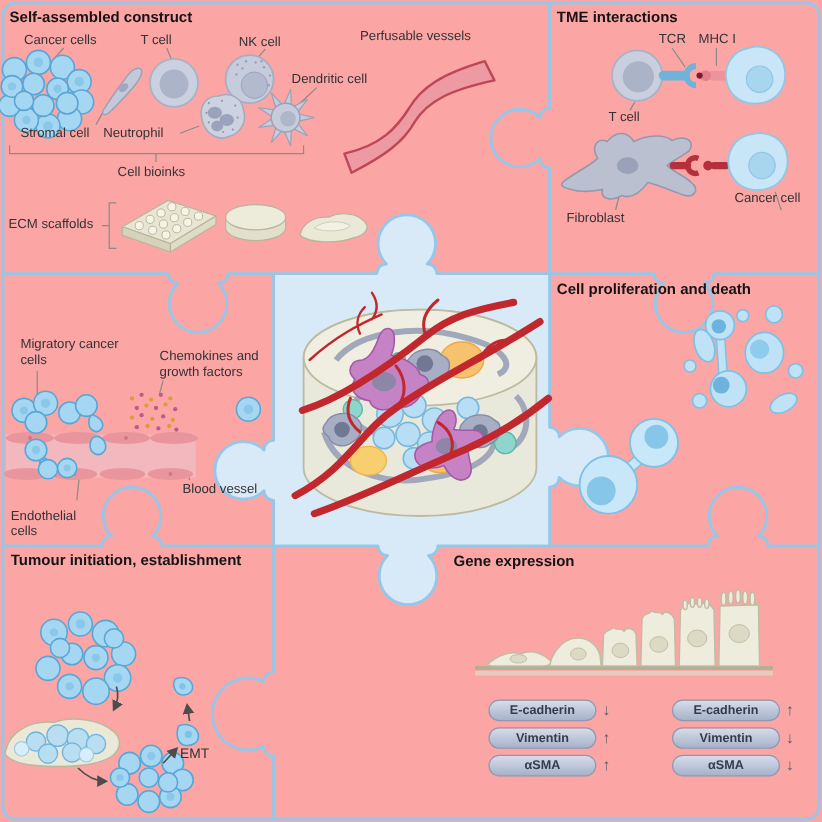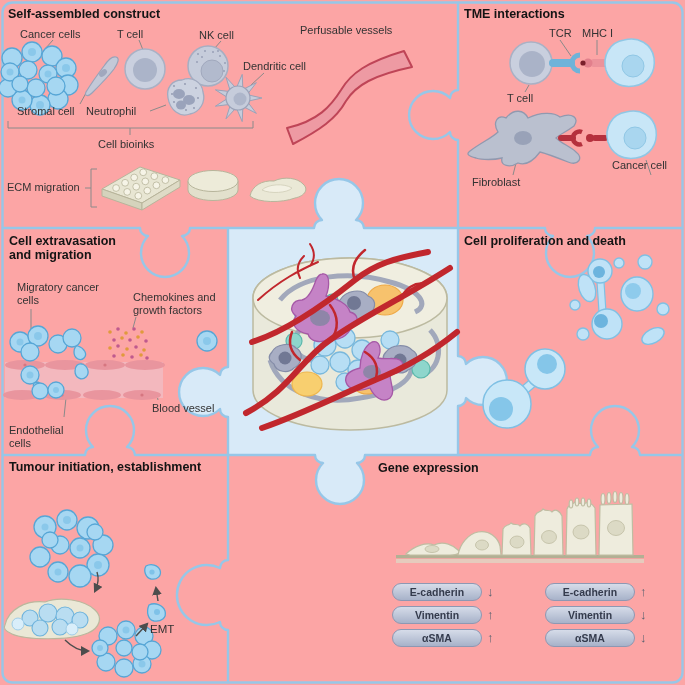--- a/index.html
+++ b/index.html
@@ -1,21 +1,21 @@
 <!DOCTYPE html>
 <html><head>
 <meta charset="utf-8">
 <style>
   html,body{margin:0;padding:0;background:#fff;}
   .stage{position:relative;width:685px;height:685px;background:#fca5a5;overflow:hidden;
          font-family:"Liberation Sans", sans-serif;}
   .stage svg{position:absolute;left:0;top:0;}
   .hdr{position:absolute;font-weight:bold;font-size:12.5px;color:#141414;line-height:14px;white-space:nowrap;}
   .lbl{position:absolute;font-size:11px;color:#333;line-height:13px;white-space:nowrap;}
-  .badge{position:absolute;display:flex;align-items:center;gap:5px;}
+  .badge{position:absolute;display:flex;align-items:center;gap:5px;margin-left:15px;}
   .pillbox{display:inline-block;width:88px;height:16px;border:1.5px solid #8d98b3;border-radius:10px;
            background:linear-gradient(#d6dce9,#a7b2c9);font-size:10.5px;font-weight:bold;color:#343b4d;
            text-align:center;line-height:16px;}
   .dir{font-size:13px;color:#59616f;line-height:16px;}
 </style>
 </head>
 <body>
 
 <div class="stage">
 
@@ -479,38 +479,34 @@
       <ellipse cx="517" cy="542" rx="7" ry="6"></ellipse>
       <ellipse cx="549" cy="537" rx="7.5" ry="6.5"></ellipse>
       <ellipse cx="581" cy="532" rx="8" ry="7"></ellipse>
       <ellipse cx="616" cy="528" rx="8.5" ry="7.5"></ellipse>
     </g>
   </g>
 </svg>
 
 <div class="hdr" style="left:8px;top:7px">Self-assembled construct</div>
 <div class="hdr" style="left:464px;top:7px">TME interactions</div>
-<div class="hdr" style="left:9px;top:234px">
-  <span style="display:block">Cell extravasation</span>
-  <span style="display:block">and migration</span>
-</div>
 <div class="hdr" style="left:464px;top:234px">Cell proliferation and death</div>
 <div class="hdr" style="left:9px;top:460px">
   <span style="display:block">Tumour initiation, establishment</span>
 </div>
 <div class="hdr" style="left:378px;top:461px">Gene expression</div>
 
 <div class="lbl" style="left:20px;top:28px">Cancer cells</div>
 <div class="lbl" style="left:117px;top:28px">T cell</div>
 <div class="lbl" style="left:199px;top:29px">NK cell</div>
 <div class="lbl" style="left:243px;top:60px">Dendritic cell</div>
 <div class="lbl" style="left:17px;top:105px">Stromal cell</div>
 <div class="lbl" style="left:86px;top:105px">Neutrophil</div>
 <div class="lbl" style="left:98px;top:138px">Cell bioinks</div>
-<div class="lbl" style="left:7px;top:181px">ECM migration</div>
+<div class="lbl" style="left:7px;top:181px">ECM scaffolds</div>
 <div class="lbl" style="left:300px;top:24px">Perfusable vessels</div>
 
 <div class="lbl" style="left:549px;top:27px">TCR</div>
 <div class="lbl" style="left:582px;top:27px">MHC I</div>
 <div class="lbl" style="left:507px;top:92px">T cell</div>
 <div class="lbl" style="left:472px;top:176px">Fibroblast</div>
 <div class="lbl" style="left:612px;top:159px">Cancer cell</div>
 
 <div class="lbl" style="left:17px;top:281px">
   <span style="display:block">Migratory cancer</span>

